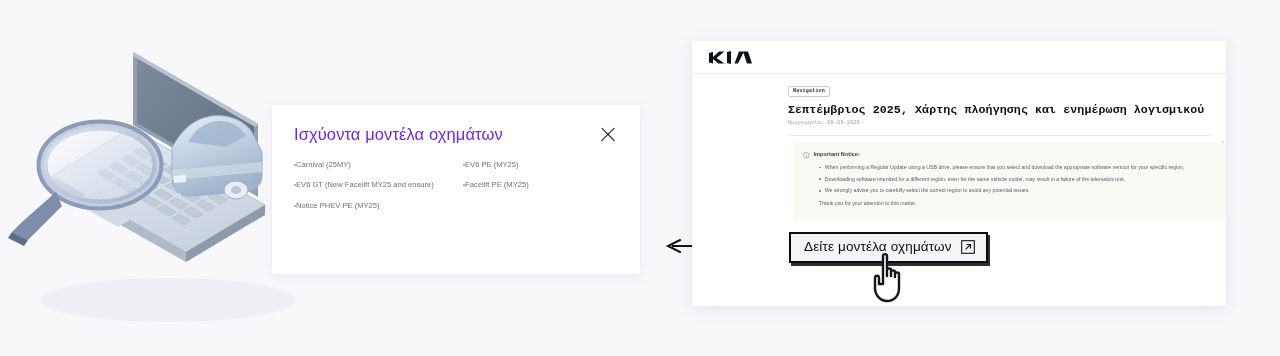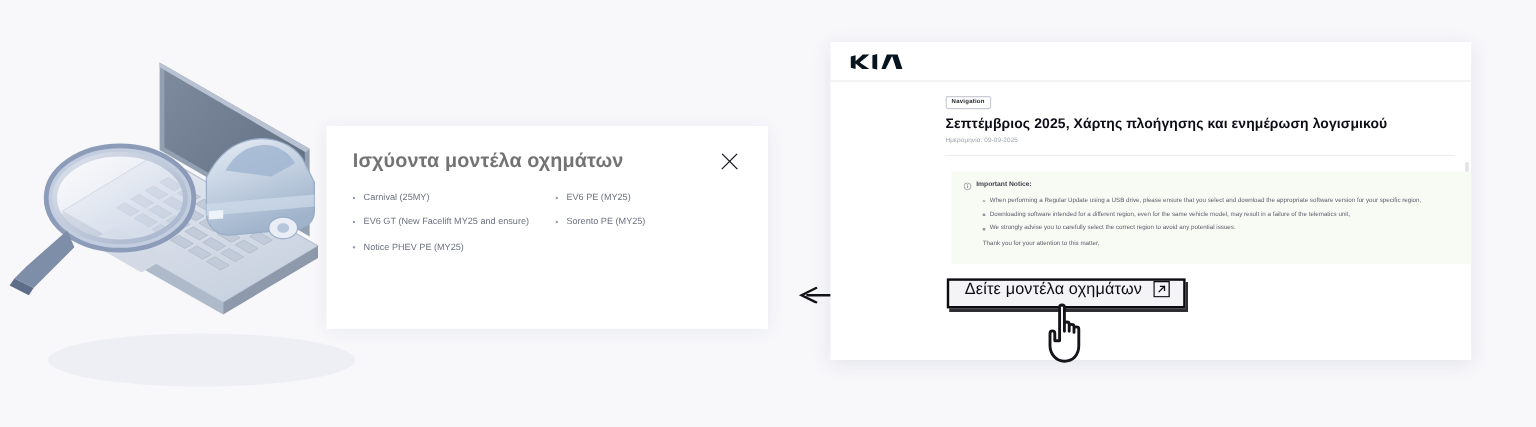--- a/index.html
+++ b/index.html
@@ -20,57 +20,58 @@
   .models-card{
     position:absolute;left:272px;top:105px;width:368px;height:169px;
     background:#ffffff;
     box-shadow:0 2px 14px rgba(40,50,90,.07);
   }
   .models-head{
     display:flex;align-items:flex-start;justify-content:space-between;
     padding:20px 22px 0 22px;
   }
   .models-title{
-    font-size:16.5px;font-weight:700;color:#737373;letter-spacing:.1px;
+    font-size:16.5px;font-weight:400;color:#6d28d9;letter-spacing:.1px;
     line-height:1.2;margin:0;
   }
   .close-btn{
     width:20px;height:20px;position:relative;cursor:pointer;flex:0 0 auto;margin-top:-1px;
   }
   .close-btn:before,.close-btn:after{
     content:"";position:absolute;left:1px;top:9.5px;width:18px;height:1.4px;
     background:#111119;
   }
   .close-btn:before{transform:rotate(45deg);}
   .close-btn:after{transform:rotate(-45deg);}
 
   .models-grid{
     display:grid;grid-template-columns:1fr 1fr;
     column-gap:10px;row-gap:0;
     padding:16px 18px 0 22px;
   }
   .model-item{
-    display:flex;align-items:flex-start;gap:7px;
+    display:flex;align-items:flex-start;
     font-size:7.6px;color:#6d7280;line-height:1;
     height:20.5px;
   }
   .model-item .dot{
     width:2px;height:2px;border-radius:50%;background:#9aa0ac;
     flex:0 0 auto;margin-top:3px;
   }
 
   
   .arrow{position:absolute;left:662px;top:239px;width:135px;height:14px;}
 
   
   .doc-panel{
-    position:absolute;left:692px;top:35px;width:534px;height:265px;
+    position:absolute;left:692px;top:41px;width:534px;height:265px;
     background:#ffffff;
     box-shadow:0 3px 16px rgba(40,50,90,.10);
     overflow:hidden;
+    font-family:Liberation Mono, monospace;
   }
   .doc-logo{position:absolute;left:16px;top:9px;}
   .doc-divider{position:absolute;left:0;top:32px;width:100%;height:1px;background:#ececf0;}
 
   .doc-body{position:absolute;left:96px;top:38px;right:14px;}
 
   .badge{
     display:inline-block;border:1px solid #c9ccd4;border-radius:2px;
     font-size:5px;color:#2a2a33;padding:2px 4px 2px 4px;letter-spacing:.2px;
     line-height:1;font-weight:600;
@@ -109,21 +110,21 @@
   .doc-scroll{
     position:absolute;right:2px;top:100px;width:3px;height:30px;
     background:#e2e2e7;border-radius:2px;
   }
 
   
   .cta{
     position:absolute;left:789px;top:232px;
     display:flex;align-items:center;gap:9px;
     background:#f4f4f6;border:2px solid #0a0a0f;
-    padding:0 11px 7px 13px;
+    padding:6px 11px 7px 13px;
     box-shadow:2px 3px 0 rgba(10,10,15,.85);
     cursor:pointer;
   }
   .cta-label{font-size:13.5px;color:#0a0a12;letter-spacing:.15px;line-height:1;}
   .ext-ic{width:14px;height:14px;flex:0 0 auto;}
 
   .cursor{position:absolute;left:870px;top:252px;width:42px;height:52px;}
 </style>
 </head>
 <body>
@@ -224,21 +225,21 @@
       <div class="model-item">
         <span class="dot"></span>
         <span>EV6 PE (MY25)</span>
       </div>
       <div class="model-item">
         <span class="dot"></span>
         <span>EV6 GT (New Facelift MY25 and ensure)</span>
       </div>
       <div class="model-item">
         <span class="dot"></span>
-        <span>Sorento PE (MY25)</span>
+        <span>Facelift PE (MY25)</span>
       </div>
       <div class="model-item">
         <span class="dot"></span>
         <span>Notice PHEV PE (MY25)</span>
       </div>
     </div>
   </div>
 
   <div class="arrow">
     <svg width="135" height="14" viewBox="0 0 135 14">

